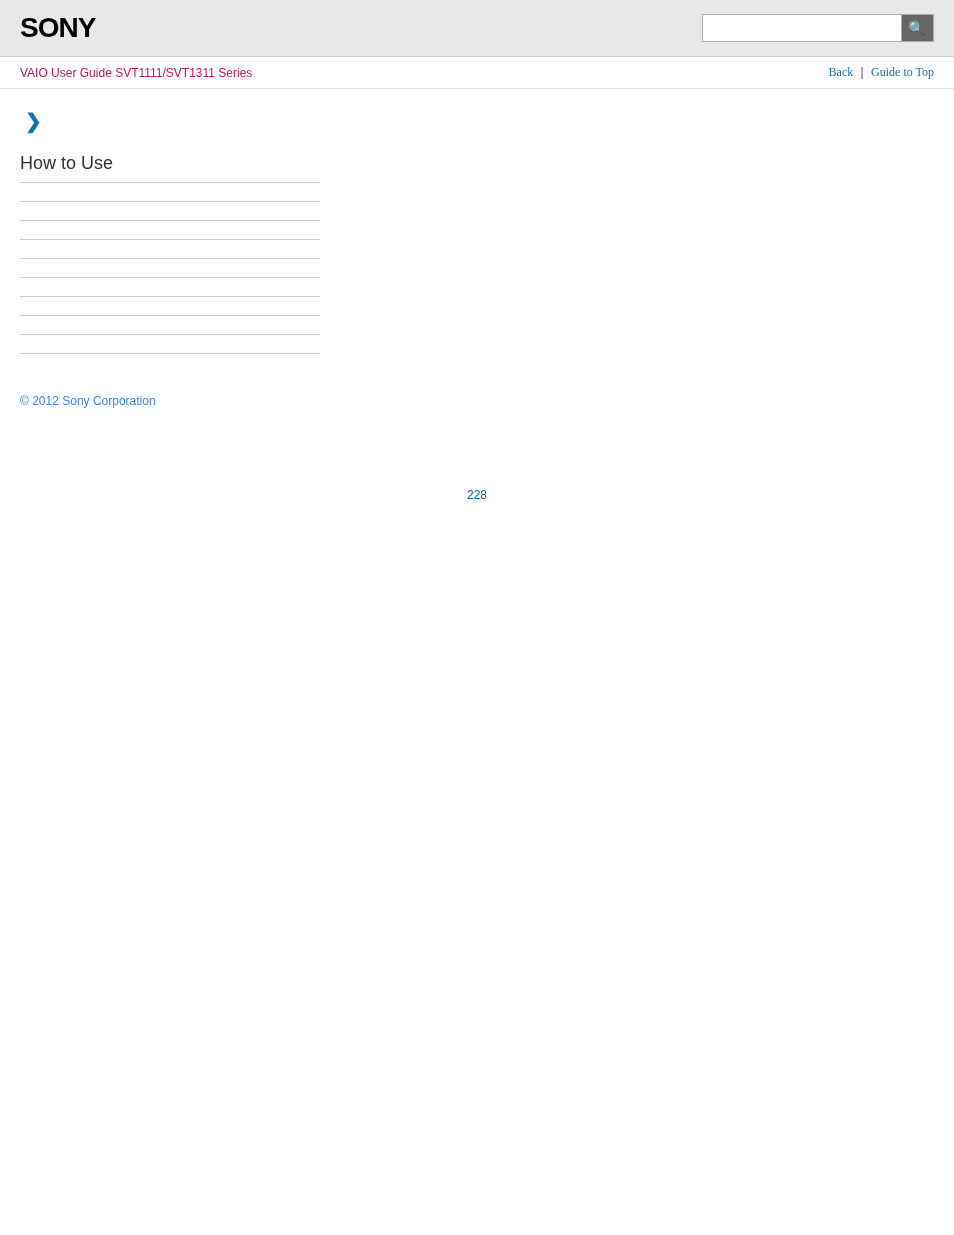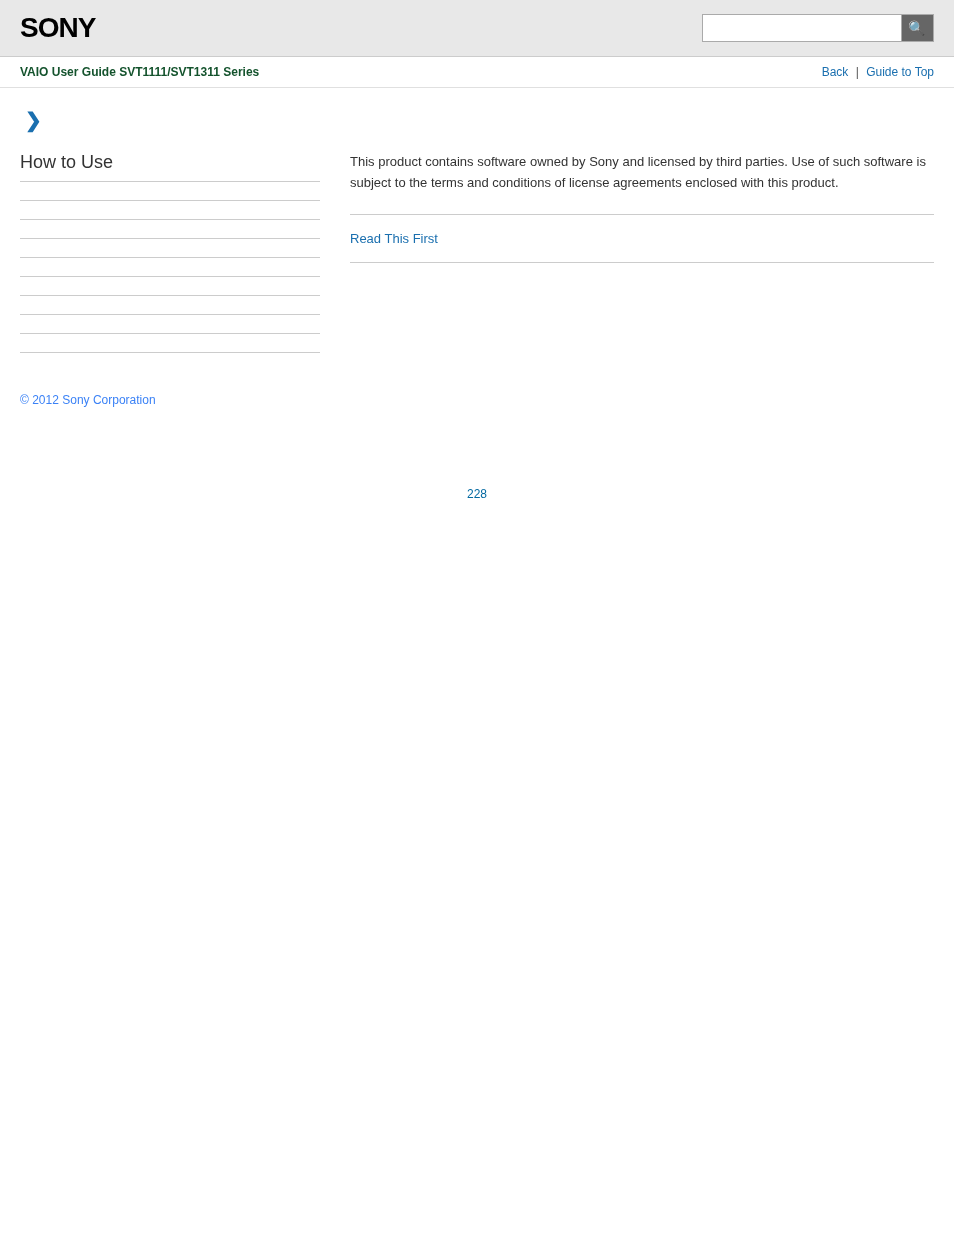--- a/index.html
+++ b/index.html
@@ -67,31 +67,31 @@
     .nav-bar {
       padding: 8px 20px;
       display: flex;
       align-items: center;
       justify-content: space-between;
       font-size: 12px;
       border-bottom: 1px solid #e0e0e0;
     }
 
     .nav-title {
-      color: #14532d;
-      font-weight: bold;
+      color: #be185d;
     }
 
     .nav-links {
       color: #1a6faf;
     }
 
     .nav-links a {
       color: #1a6faf;
       text-decoration: none;
+      font-family: Liberation Serif, serif;
     }
 
     .nav-links .separator {
       color: #555;
       margin: 0 4px;
     }
 
     
     .main-content {
       padding: 20px 20px 20px 20px;
@@ -209,23 +209,17 @@
       <div class="sidebar-line"></div>
       <div class="sidebar-line"></div>
       <div class="sidebar-line"></div>
       <div class="sidebar-line"></div>
       <div class="sidebar-line"></div>
       <div class="sidebar-line"></div>
 
       <div class="footer-copyright">© 2012 Sony Corporation</div>
     </div>
 
-    <div class="right-content">
-      <p class="content-text">This product contains software owned by Sony and licensed by third parties. Use of such software is subject to the terms and conditions of license agreements enclosed with this product.</p>
-      <div class="content-divider"></div>
-      <a href="#" class="content-link">Read This First</a>
-      <div class="content-divider"></div>
-    </div>
 
   </div>
 </div>
 
 <div class="page-number">228</div>
 
 </body></html>

